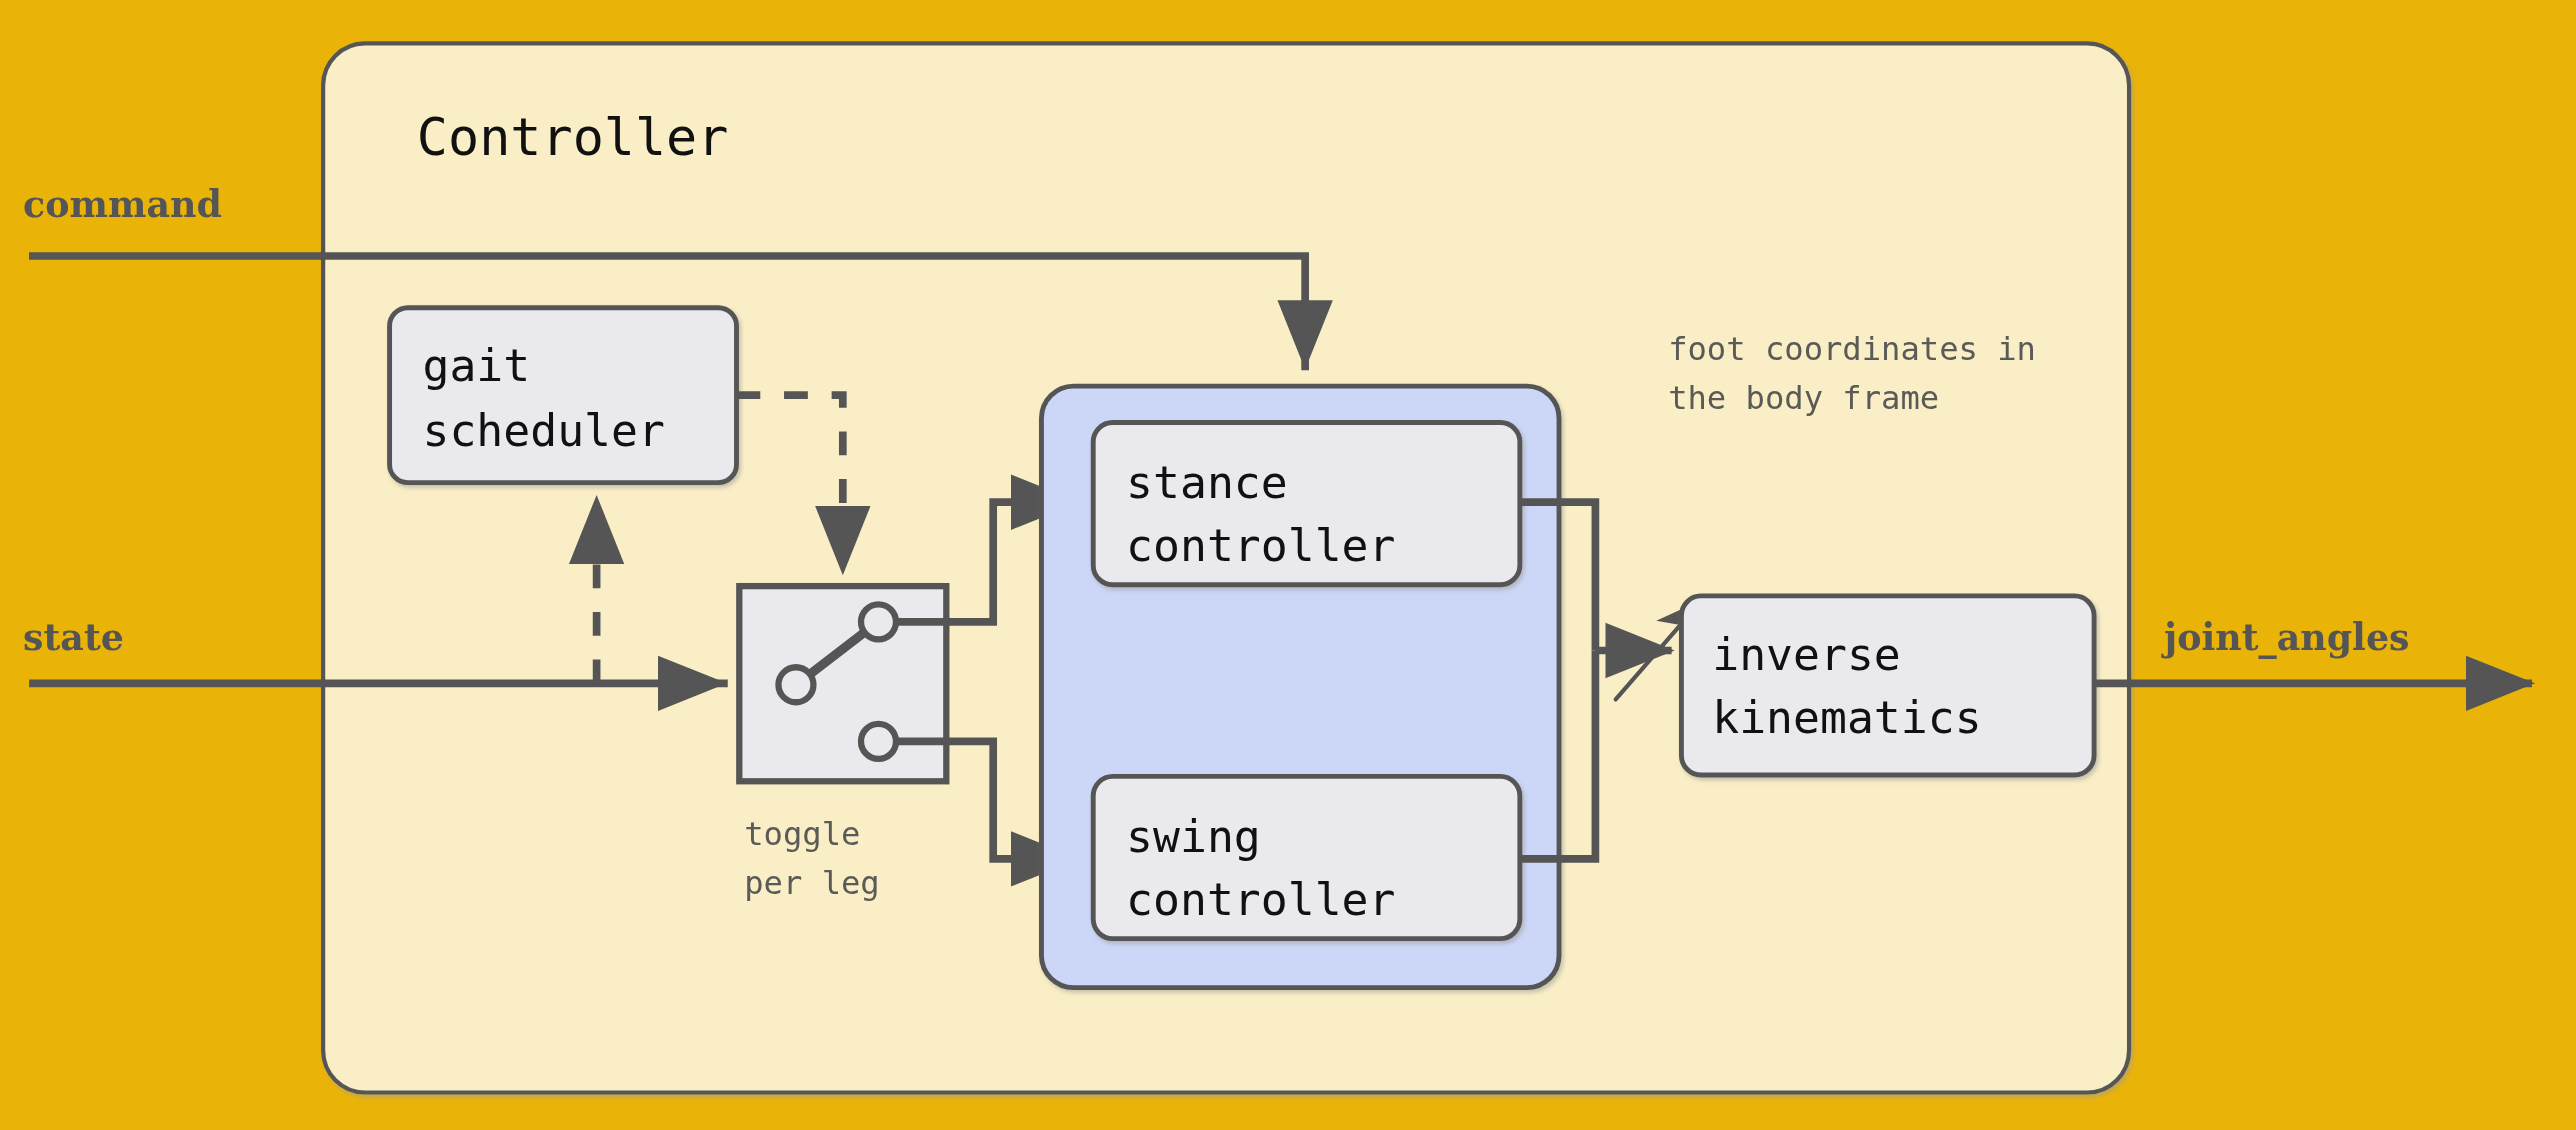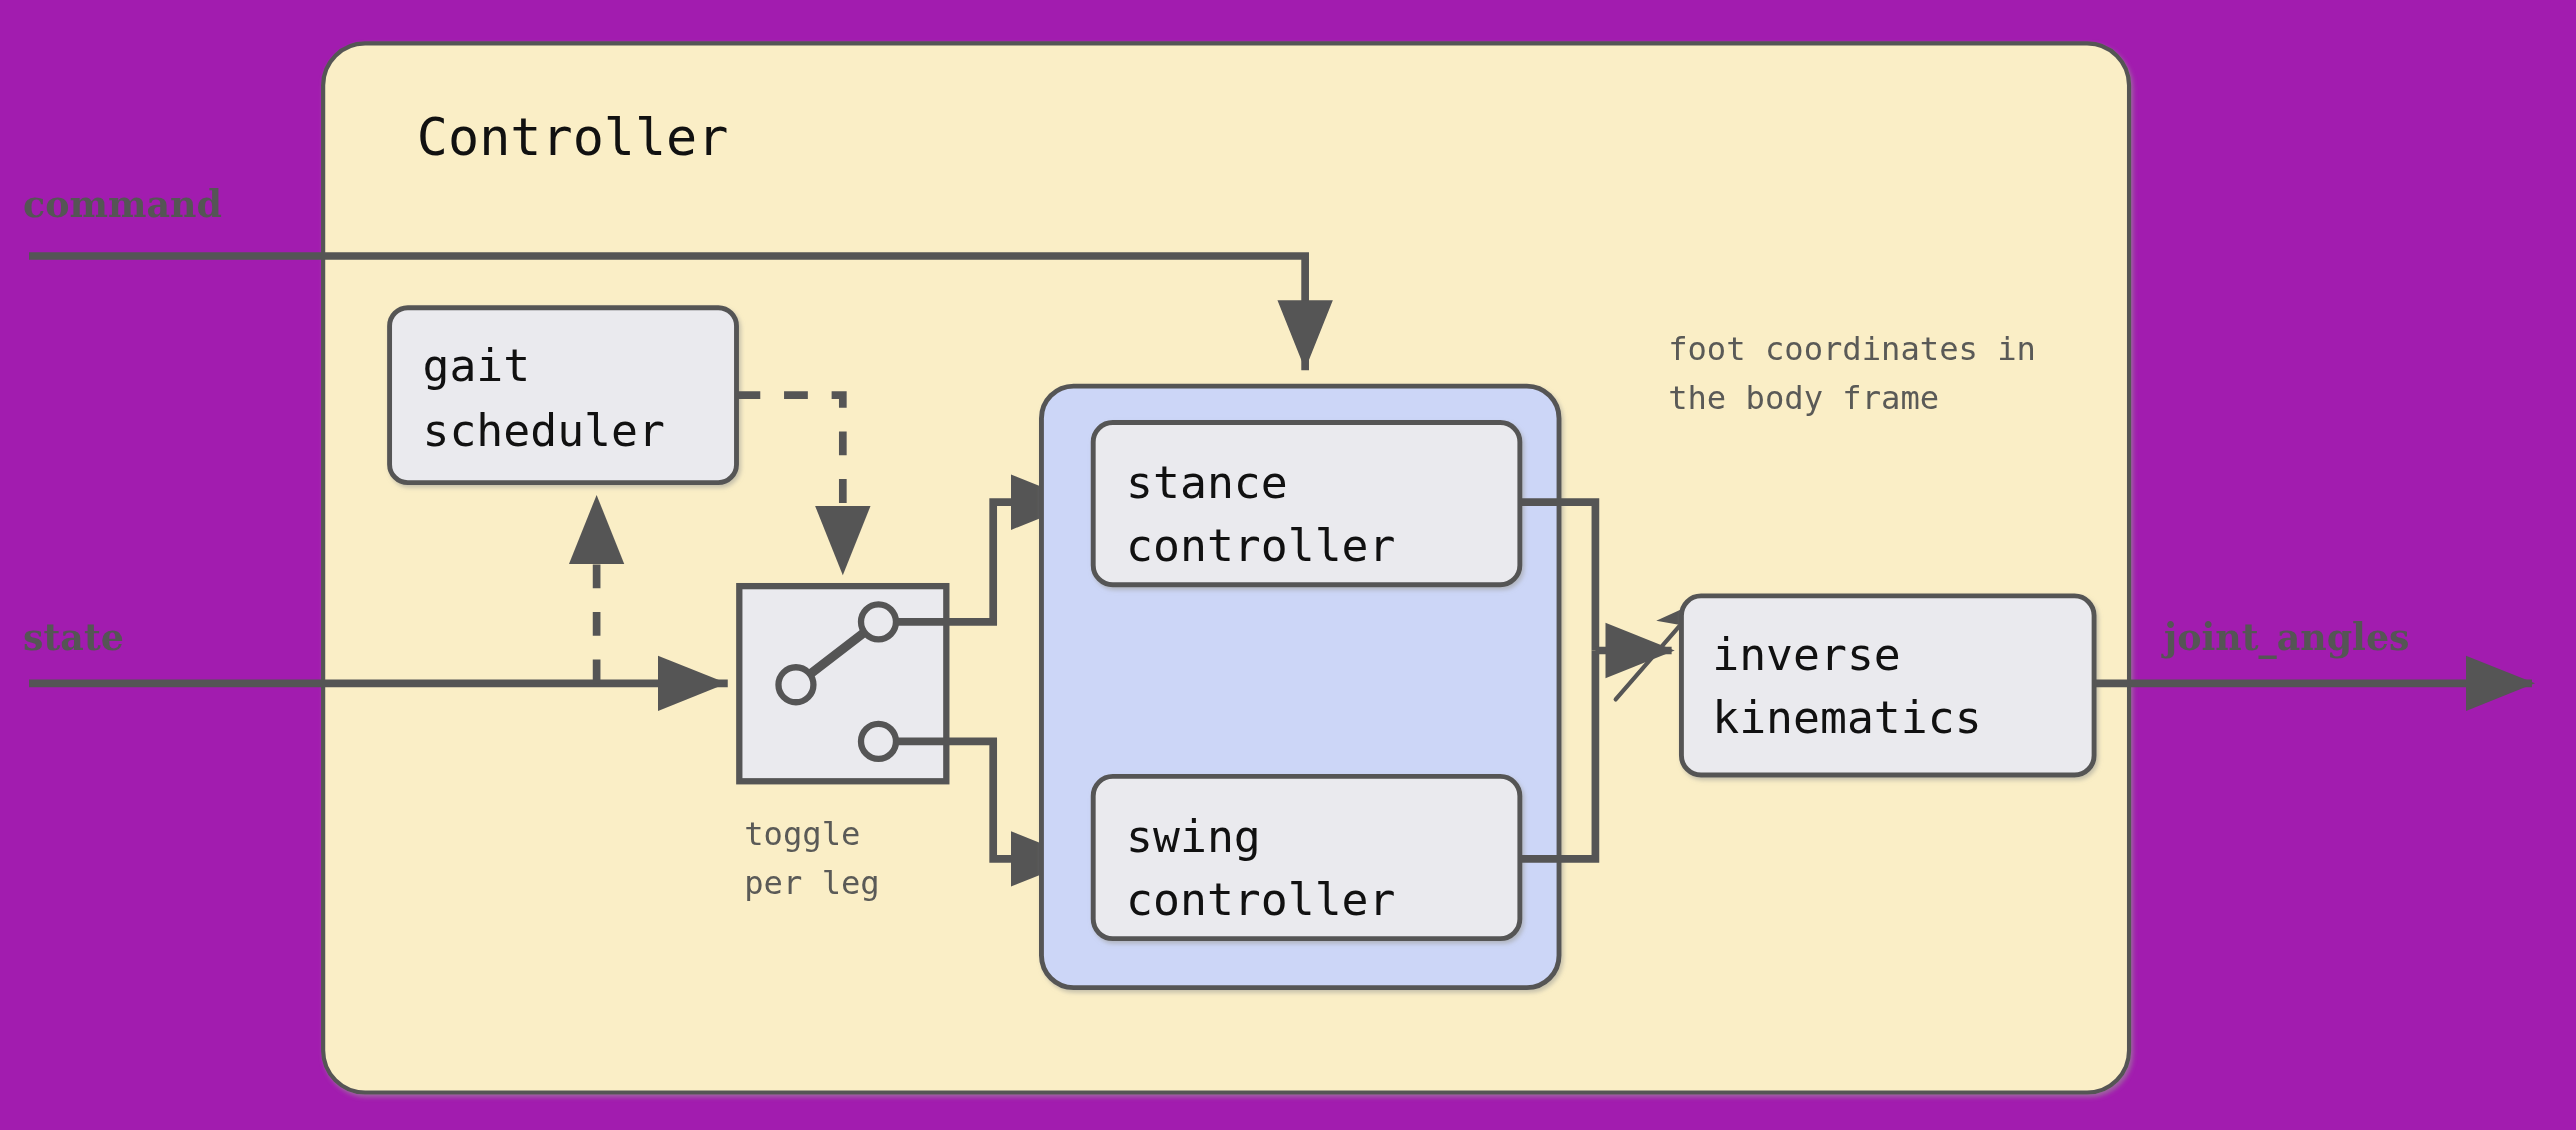--- a/index.html
+++ b/index.html
@@ -1,18 +1,18 @@
 <!DOCTYPE html>
 <html style="font-size:11.2px"><head>
 <meta charset="utf-8">
 <style>
   html,body{margin:0;padding:0;background:#ffffff;}
   body{width:2576px;height:1131px;overflow:hidden;
        font-family:"DejaVu Sans Mono",monospace;}
-  #stage{position:relative;width:2576px;height:1131px;background:#a21caf;}
+  #stage{position:relative;width:2576px;height:1131px;background:#eab308;}
   svg#diagram{position:absolute;left:0;top:0;width:2576px;height:1131px;display:block;}
   .blk-label{font-family:"DejaVu Sans Mono",monospace;font-size:64px;fill:#111111;}
   .title-label{font-family:"DejaVu Sans Mono",monospace;font-size:74px;fill:#111111;}
   .note-label{font-family:"DejaVu Sans Mono",monospace;font-size:46px;fill:#5a5a57;}
   .io-label{font-family:"DejaVu Serif",serif;font-weight:bold;font-size:52px;fill:#555555;}
 </style>
 </head>
 <body>
 
 <div id="stage">

